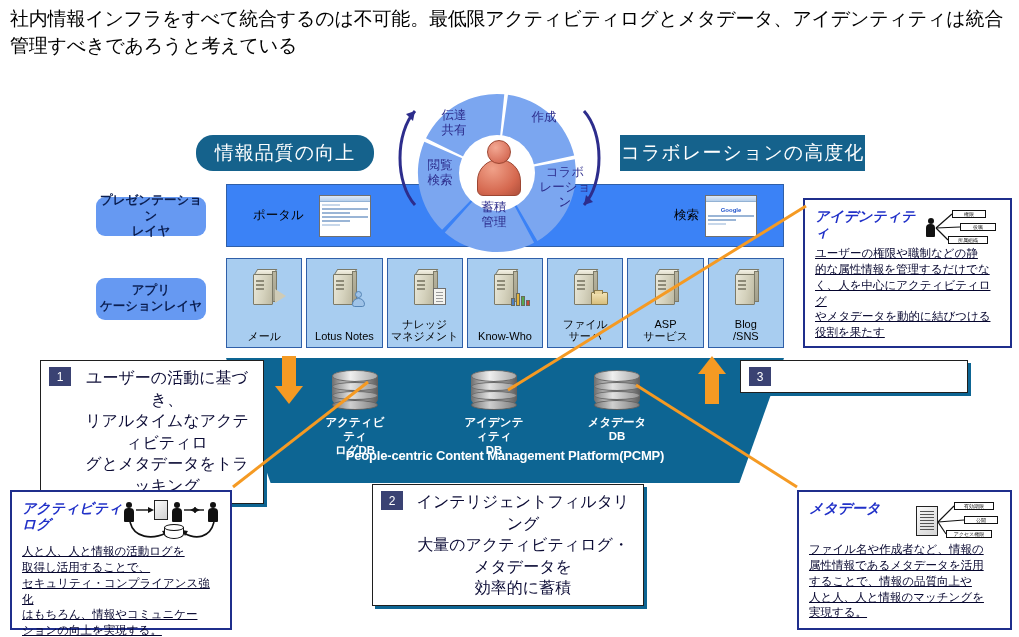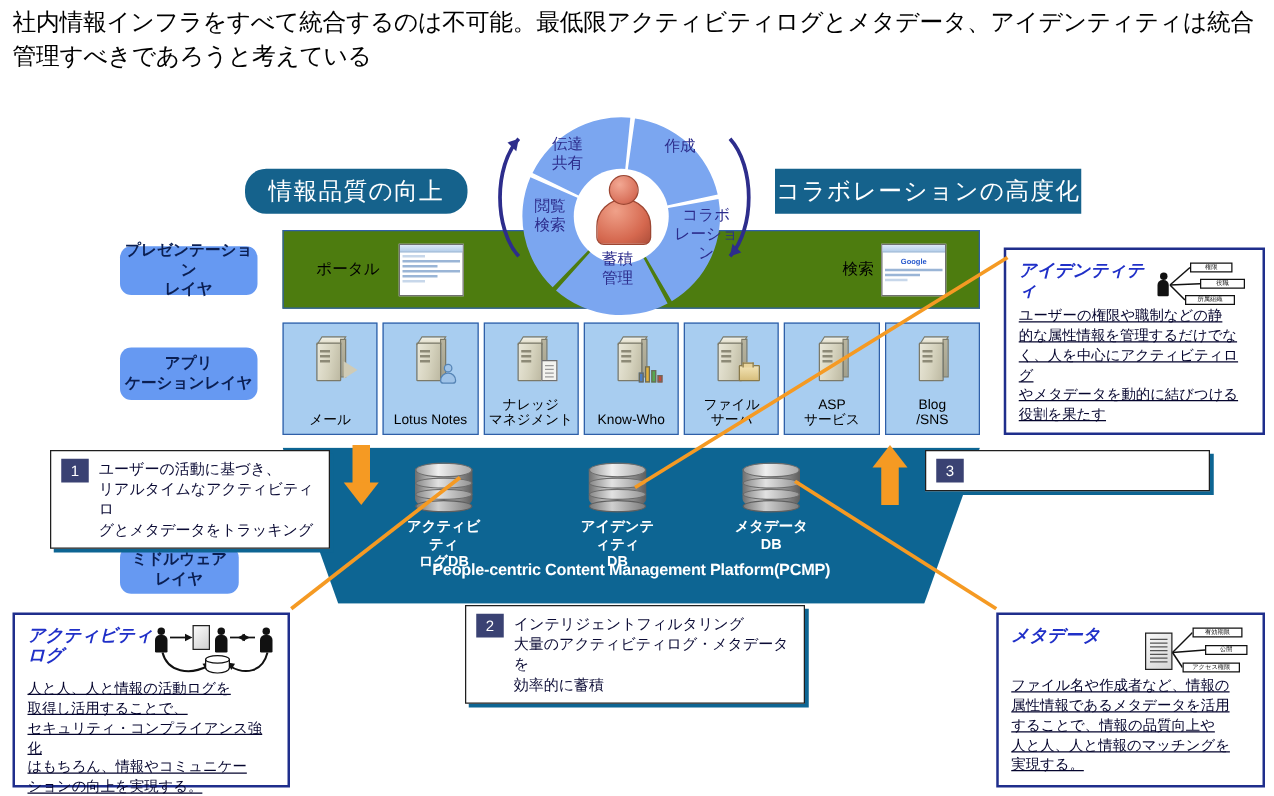--- a/index.html
+++ b/index.html
@@ -33,21 +33,21 @@
     color:#0b1f52; font-weight:bold; font-size:12.5px; line-height:1.25;
     display:flex; align-items:center; justify-content:center; text-align:center;
   }
   #pill-presentation { left:96px; top:197px; width:110px; height:39px; }
   #pill-application  { left:96px; top:278px; width:110px; height:42px; }
   #pill-middleware   { left:96px; top:437px; width:95px;  height:38px; }
 
   
   #presentation-strip {
     position:absolute; left:226px; top:184px; width:558px; height:63px;
-    background:#4d7c0f; border:1px solid #2F5FA8;
+    background:#3b82f6; border:1px solid #2F5FA8;
   }
   #portal-label { position:absolute; left:26px; top:22px; font-size:12.5px; color:#000; }
   #search-label { position:absolute; right:84px; top:22px; font-size:12.5px; color:#000; }
 
   .browser-thumb {
     position:absolute; width:52px; height:42px; background:#fff;
     border:1px solid #707070;
   }
   .browser-thumb .bar { height:6px; background:linear-gradient(#dce9f8,#b6cfeb); border-bottom:1px solid #93b2d4; }
   .browser-thumb .bdy { padding:2px; }
@@ -141,21 +141,21 @@
 
   
   .note {
     position:absolute; background:#ffffff; border:1px solid #1f1f1f;
     box-shadow:3px 3px 0 #0D6593; padding:6px 8px; display:flex; gap:8px;
   }
   .note .num {
     flex:none; width:22px; height:19px; background:#3A4273; color:#ffffff;
     font-size:12px; display:flex; align-items:center; justify-content:center;
   }
-  .note .txt { font-size:12px; line-height:1.35; color:#0b0b35; }
+  .note .txt { font-size:16px; line-height:1.35; color:#0b0b35;text-align:center; }
   #note-1 { left:40px;  top:360px; width:224px; }
   #note-3 { left:740px; top:360px; width:228px; }
   #note-2 { left:372px; top:484px; width:272px; }
 
   
   .concept {
     position:absolute; background:#ffffff; border:2px solid #1F2E8C;
     padding:8px 10px;
   }
   .concept .c-head {

